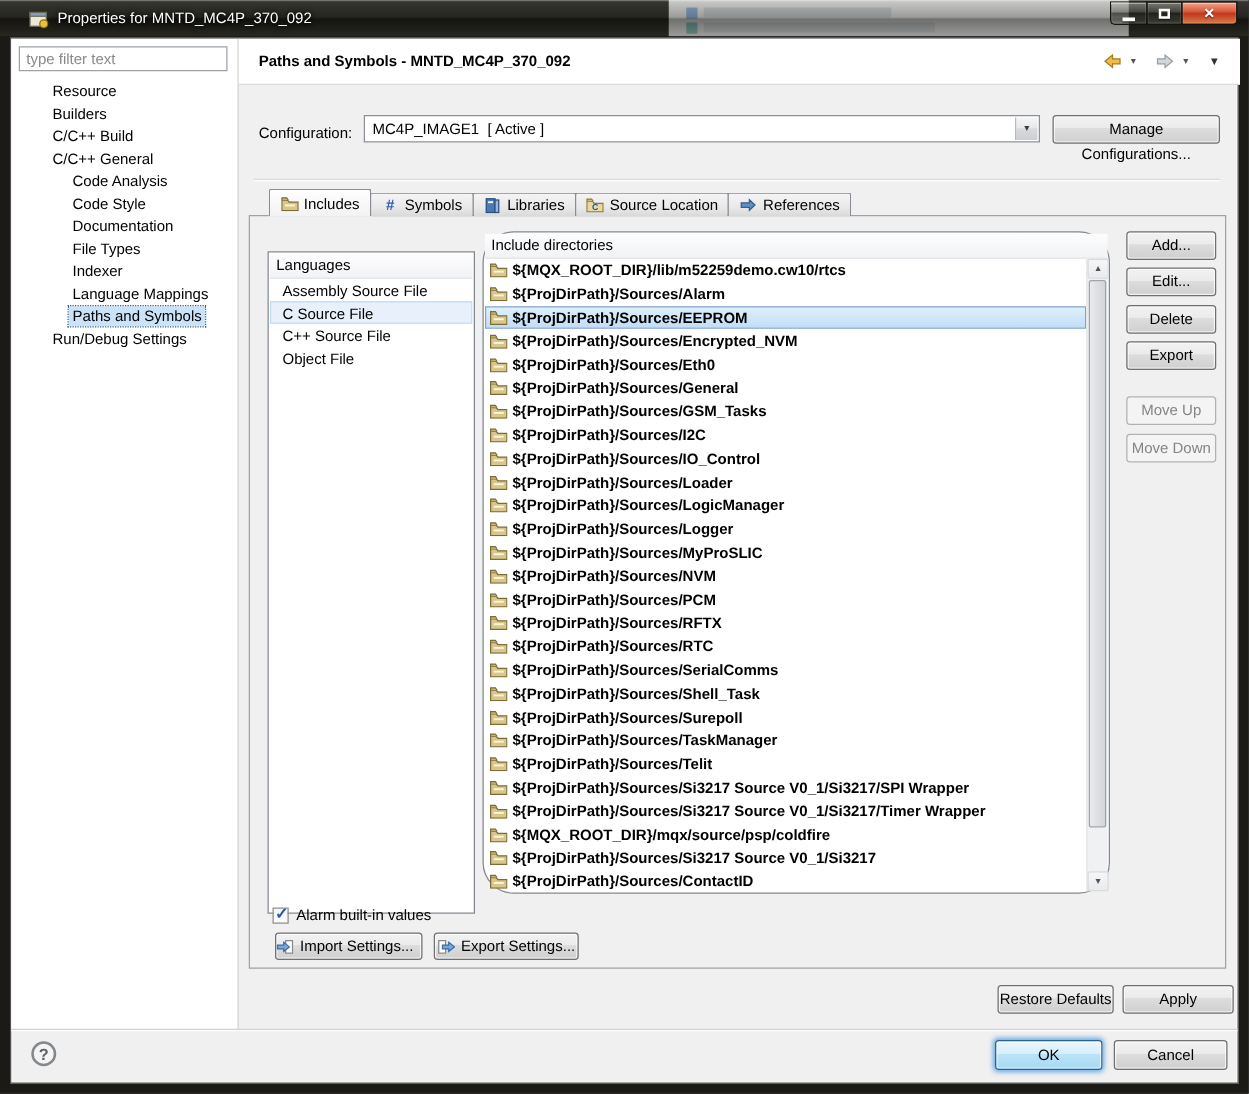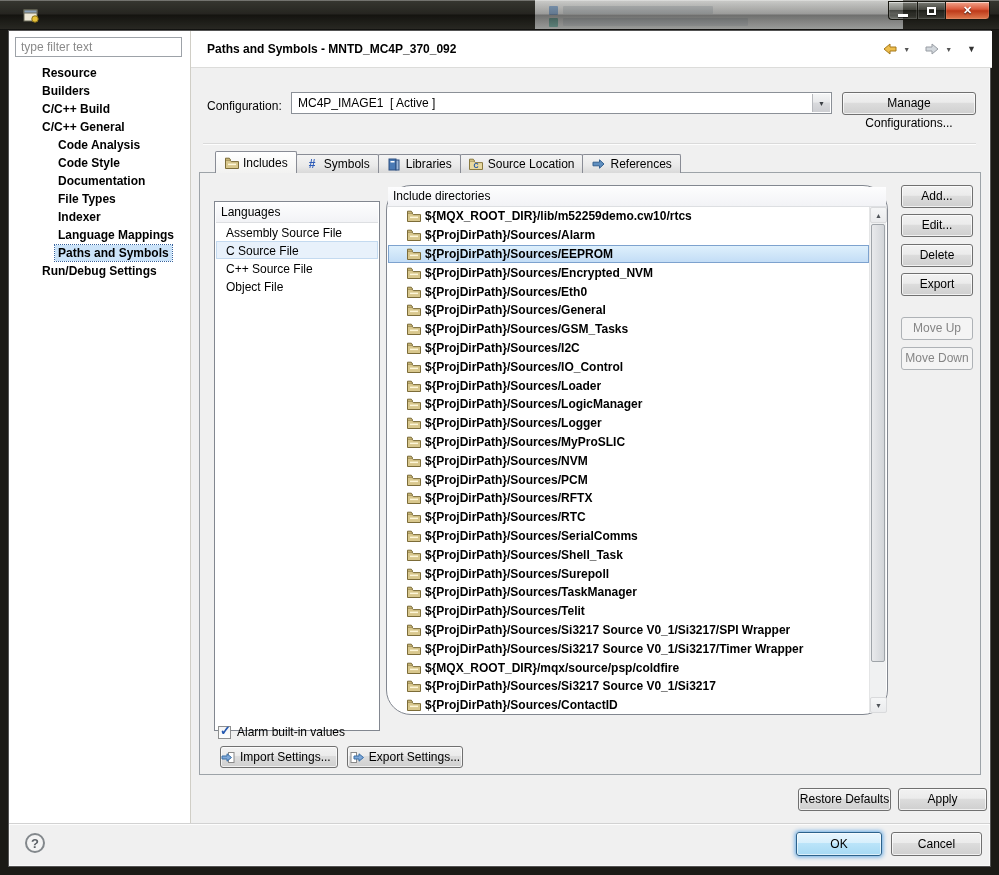--- a/index.html
+++ b/index.html
@@ -46,21 +46,21 @@
   .dialog { position:absolute; left:8px; top:30px; width:983px; height:837px;
     background:#f0f0f0; border:1px solid rgba(0,0,0,.65);
     box-shadow: inset 0 0 0 1px rgba(255,255,255,.55); }
 
   
   .nav-panel { position:absolute; left:0; top:0; width:182px; height:792px; background:#fff;
     border-right:1px solid #d0cec6; }
   .filter { position:absolute; left:6px; top:6px; width:167px; height:20px;
     border:1px solid #9da2a8; padding:0 5px; font:12px "Liberation Sans",sans-serif; color:#c2410c; }
   .filter::placeholder { color:#8a8a8a; }
-  .tree { position:absolute; left:0; top:33px; right:1px;font-weight:bold; }
+  .tree { position:absolute; left:0; top:33px; right:1px; }
   .tree-item { height:18px; line-height:18px; white-space:nowrap; cursor:default; }
   .tree-item.lvl1 { padding-left:30px; }
   .tree-item.lvl2 { padding-left:46px; }
   .tree-label { padding:1px 3px; }
   .tree-item.selected .tree-label { background:#cbe3f9; outline:1px dotted #38639c; }
 
   
   .content { position:absolute; left:182px; top:0; width:801px; height:792px; }
   .page-header { position:absolute; left:0; top:0; width:100%; height:37px; background:#fff;
     border-bottom:1px solid #dcdcda; }
@@ -109,21 +109,21 @@
   
   .panel { position:absolute; background:#fff; border:1px solid #828790; }
   .panel.languages { left:14px; top:12px; width:166px; height:530px;margin-top:16px; }
   .panel.includes  { left:186px; top:12px; width:502px; height:530px;border-radius:25px; }
   .list-header { position:absolute; left:1px; right:1px; top:1px; height:20px; line-height:19px;
     padding-left:5px; background:linear-gradient(#fdfdfe,#f2f3f6); border-bottom:1px solid #dddfe2; }
   .panel.languages .list-body { position:absolute; left:1px; right:1px; top:21px; bottom:1px; overflow:hidden; }
   .panel.includes  .list-body { position:absolute; left:1px; right:18px; top:21px; bottom:1px; overflow:hidden; }
   .lang-item { height:18px; line-height:18px; padding-left:9px; white-space:nowrap; border:1px solid transparent; }
   .lang-item.selected { background:#e8f1fb; border-color:#c4daf0; }
-  .inc-row { height:18.8px; display:flex; align-items:center; padding-left:18px;
+  .inc-row { height:18.8px; display:flex; align-items:center; padding-left:3px;
     white-space:nowrap; border:1px solid transparent; }
   .inc-ic { display:inline-flex; margin-right:4px; flex:none; }
   .inc-label { font-weight:bold; }
   .inc-row.selected { background:linear-gradient(#def0fc,#c3ddf6); border-color:#7da2ce; }
 
   
   .vscroll { position:absolute; top:21px; right:1px; bottom:1px; width:17px; background:#f0f1f2;
     border-left:1px solid #e4e5e6; }
   .vs-btn { position:absolute; left:0; width:17px; height:16px; display:flex; align-items:center;
     justify-content:center; font-size:7px; color:#4f5359;
@@ -170,20 +170,21 @@
   </div>
 
   <div class="titlebar">
     <span class="app-icon">
       <svg width="16" height="16" viewBox="0 0 16 16">
         <rect x="1" y="3" width="13" height="11" fill="#ece7d6" stroke="#6a6a5a"></rect>
         <rect x="1" y="3" width="13" height="3" fill="#8aa0b8" stroke="#6a6a5a"></rect>
         <circle cx="12" cy="12" r="3.2" fill="#e8c23a" stroke="#8a7218"></circle>
       </svg>
     </span>
+    <span class="title-text">Properties for MNTD_MC4P_370_092</span>
     <div class="win-controls">
       <div class="win-btn min">
           <span class="glyph-min"></span>
         </div>
       <div class="win-btn max">
           <span class="glyph-max"></span>
         </div>
       <div class="win-btn close">
           <span>✕</span>
         </div>

